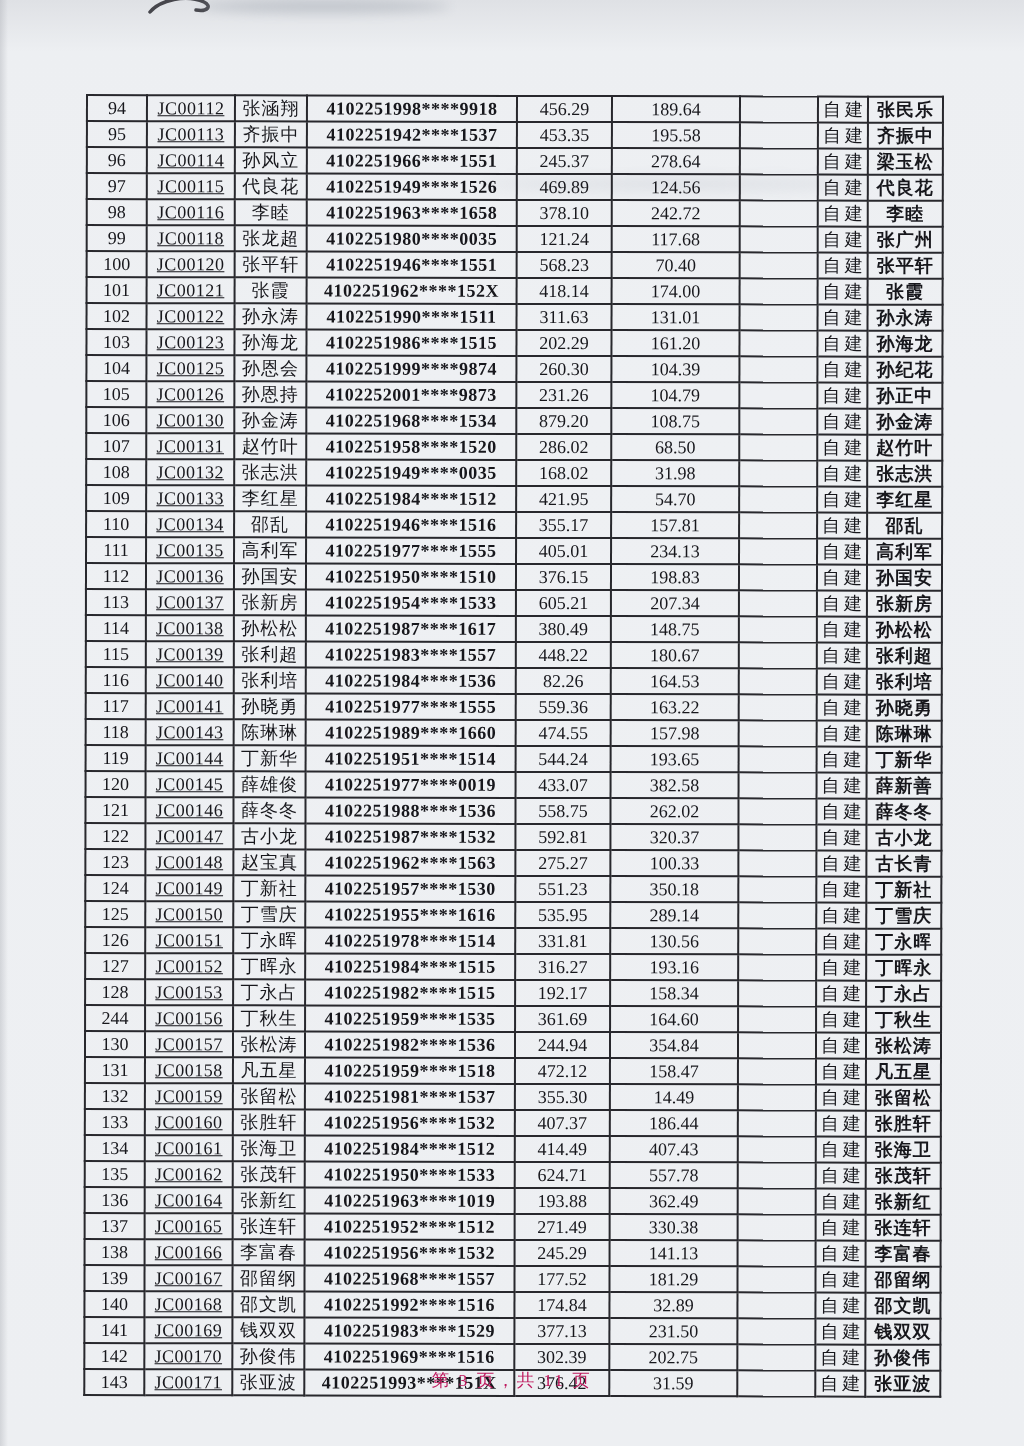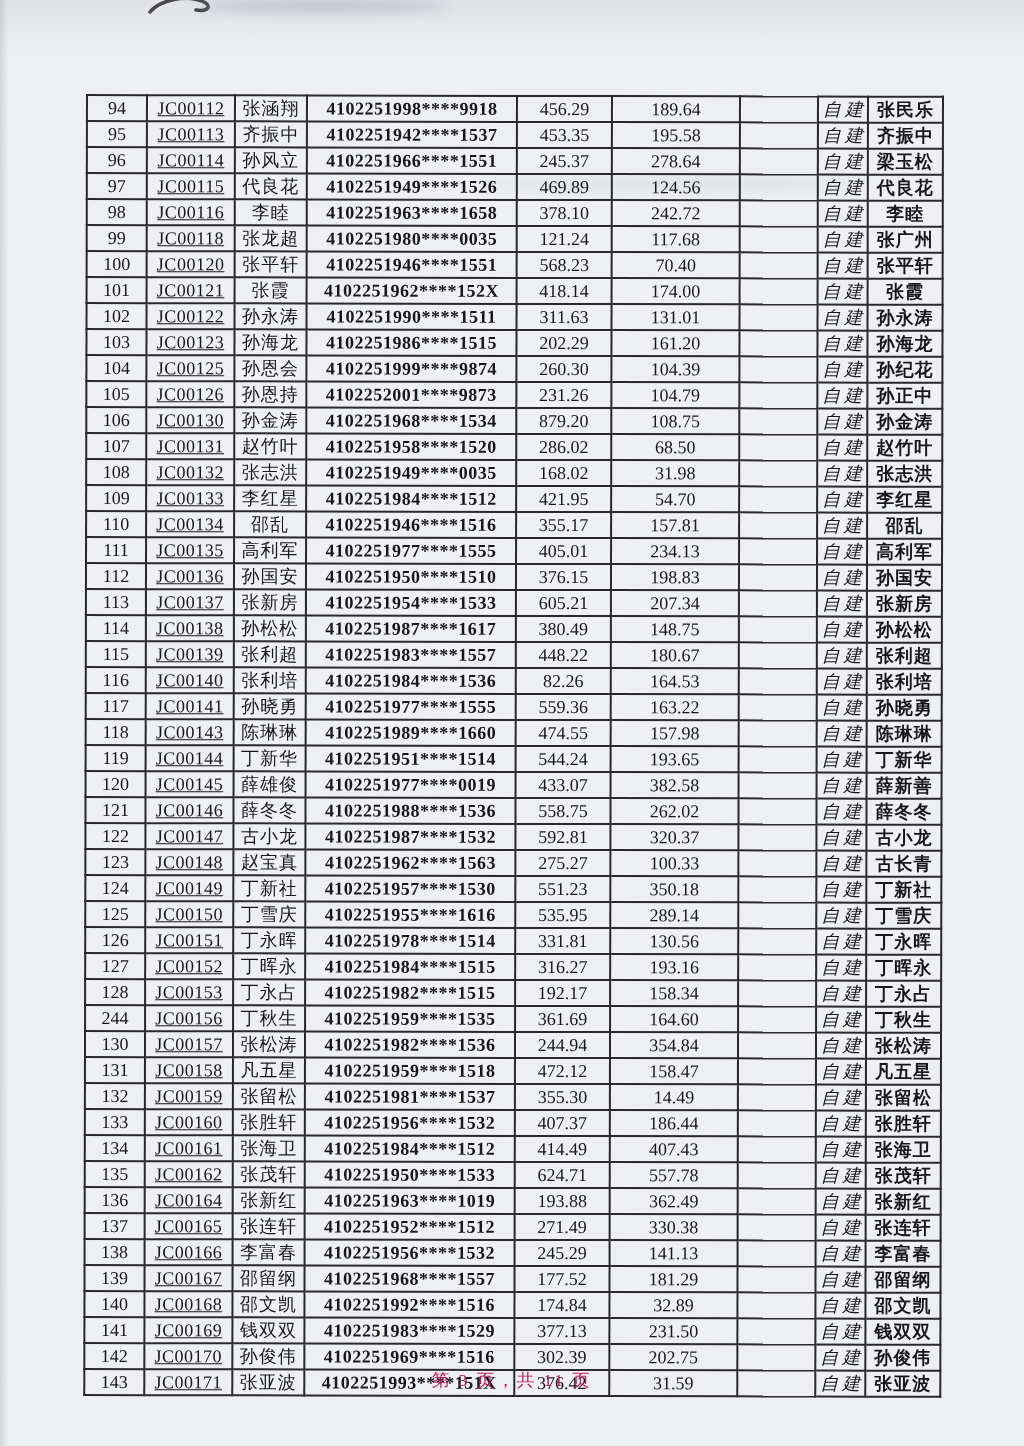--- a/index.html
+++ b/index.html
@@ -35,21 +35,21 @@
     border: 2px solid #28282d;
     padding: 0; text-align: center; vertical-align: middle;
     font-size: 18px; white-space: nowrap; overflow: hidden;
     color: #17171c;
   }
   td.c0 { font-size: 17.5px; }
   td.c1 { font-size: 17.5px; letter-spacing: .5px; text-decoration: underline; }
   td.c2 { letter-spacing: 1px; }
   td.c3 { font-size: 17.5px; letter-spacing: .5px; font-weight: bold; }
   td.c4, td.c5 { font-size: 17.5px; }
-  td.c7 { letter-spacing: 4px; text-indent: 4px; font-style: italic; }
+  td.c7 { letter-spacing: 4px; text-indent: 4px; }
   td.c8 { letter-spacing: 1px; font-weight: bold; }
   
   .footer {
     position: absolute; top: 1368px; left: 0; width: 100%;
     text-align: center; font-size: 17.5px; letter-spacing: 2.5px; color: #be185d;
   }
 </style>
 </head>
 <body>
 

